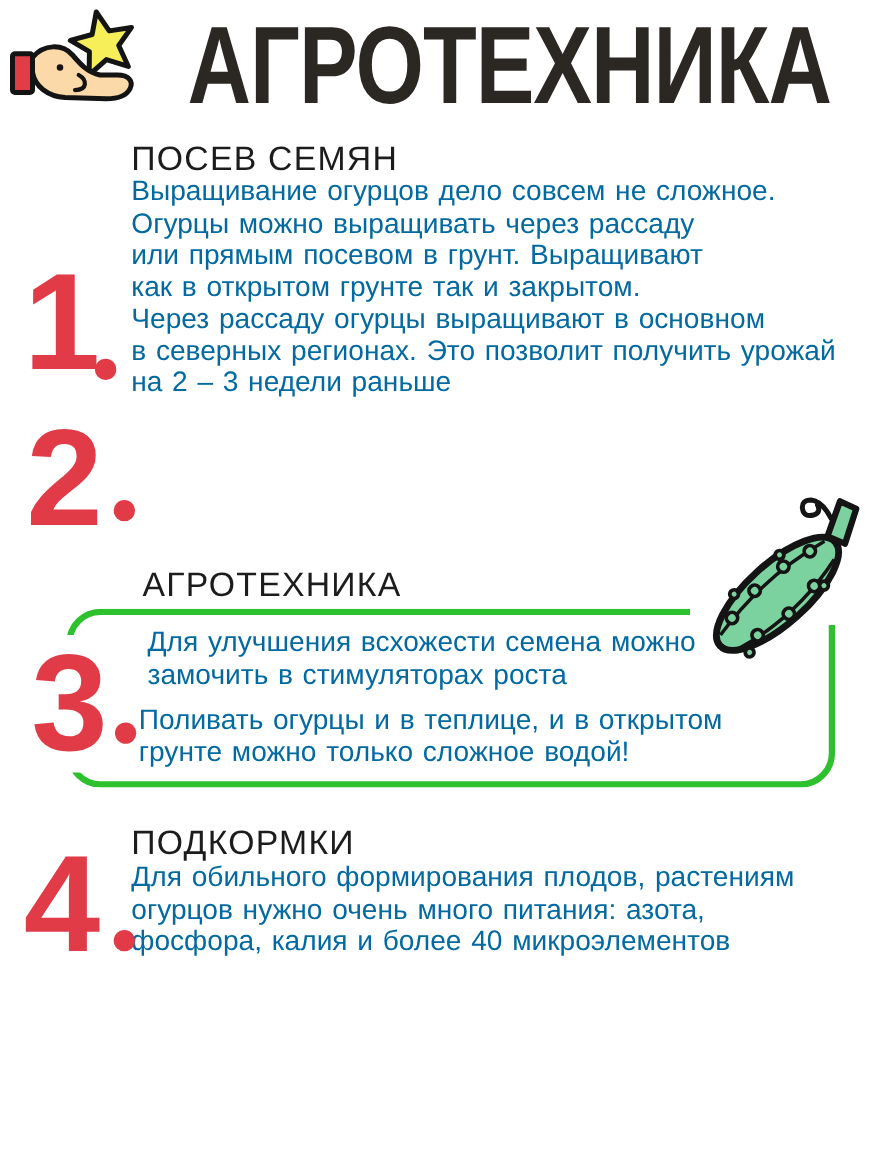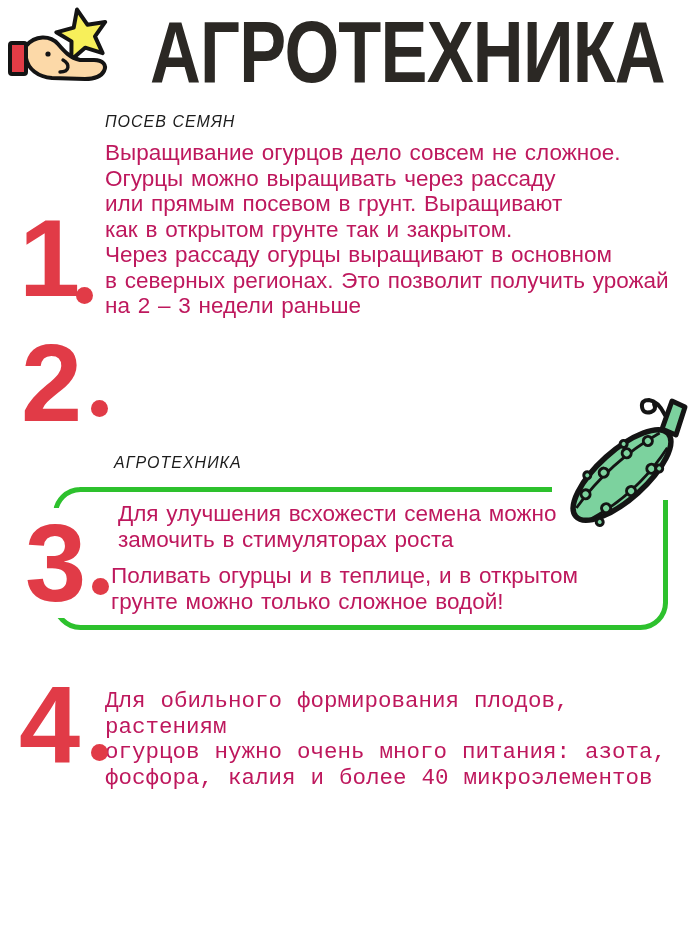--- a/index.html
+++ b/index.html
@@ -23,32 +23,31 @@
     font-weight: 700;
     letter-spacing: -1px;
     color: #2b2824;
     transform: scaleX(0.80);
     transform-origin: left top;
     white-space: nowrap;
     line-height: 1;
   }
 
   .section-heading {
-    font-size: 16px;
+    font-size: 27px;
     letter-spacing: 1px;
     color: #1c1c1c;
     white-space: nowrap;
     line-height: 1;
-    font-style: italic;
   }
 
   .body-text {
     font-size: 22.5px;
     line-height: 25.5px;
-    color: #be185d;
+    color: #0369a1;
     white-space: pre-line;
     word-spacing: 1.5px;
   }
 
   .step-num {
     font-size: 110px;
     font-weight: 700;
     color: #e13b47;
     line-height: 1;
     background: #ffffff;
@@ -119,19 +118,20 @@
     <path d="M113 32 Q 106 18 97 17 Q 89 17 90 24 Q 91 31 99 29 Q 105 27 102 21" fill="none" stroke="#141414" stroke-width="4" stroke-linecap="round"></path>
   </svg>
 
   <div class="abs body-text" style="left:118px; top:501px; width:470px;">Для улучшения всхожести семена можно
 замочить в стимуляторах роста</div>
   <div class="abs body-text" style="left:111px; top:563px; width:520px;">Поливать огурцы и в теплице, и в открытом
 грунте можно только сложное водой!</div>
   <div class="abs step-num" style="left:22px; top:508px;">3</div>
   <div class="abs num-dot" style="left:92px; top:578px;"></div>
 
-  <div class="abs body-text" style="left:105px; top:689px; width:585px;font-family:Liberation Mono, monospace;">Для обильного формирования плодов, растениям
+  <div class="abs section-heading" style="left:105px; top:661px;">ПОДКОРМКИ</div>
+  <div class="abs body-text" style="left:105px; top:689px; width:585px;">Для обильного формирования плодов, растениям
 огурцов нужно очень много питания: азота,
 фосфора, калия и более 40 микроэлементов</div>
   <div class="abs step-num" style="left:16px; top:669px;">4</div>
   <div class="abs num-dot" style="left:91px; top:744px;"></div>
 
 </div>
 
 </body></html>

